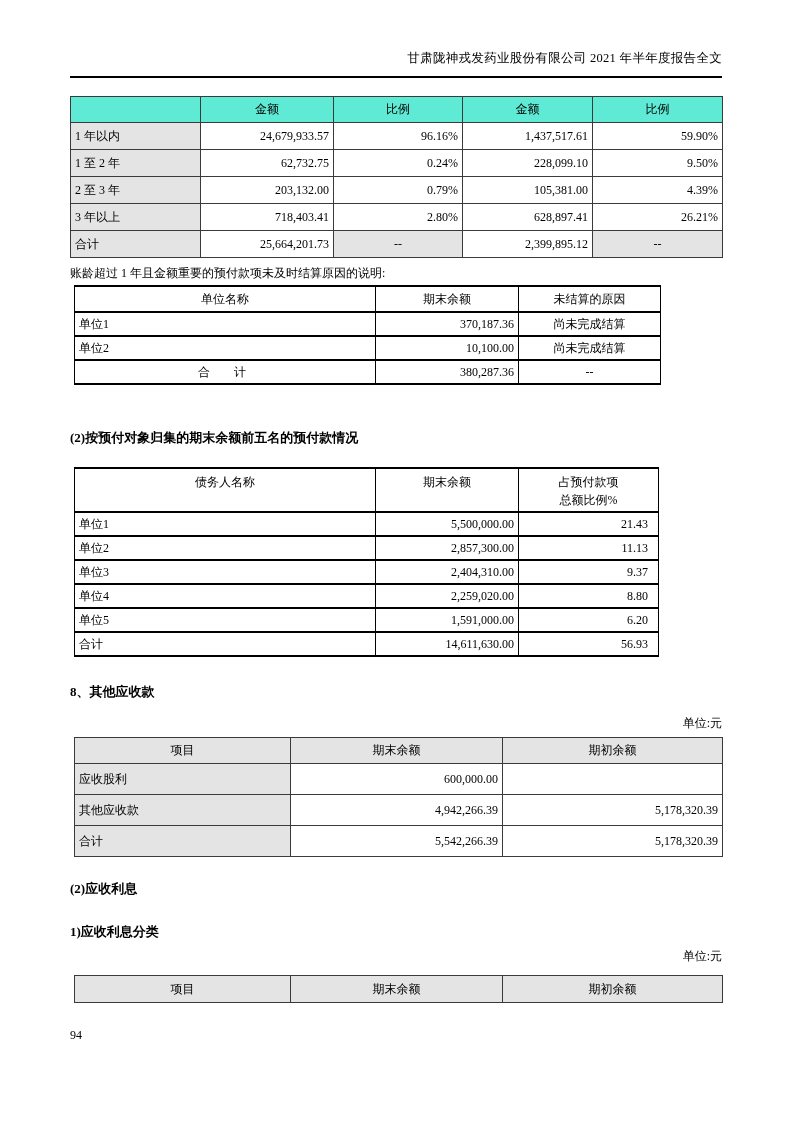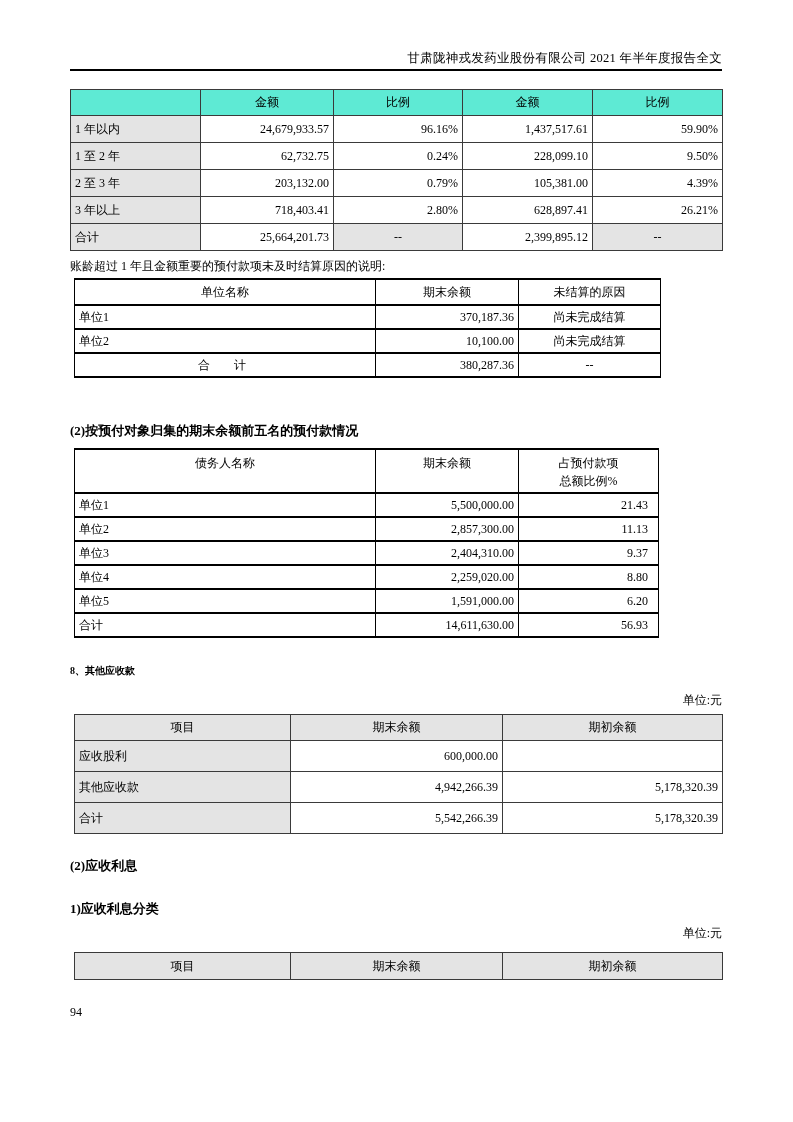--- a/index.html
+++ b/index.html
@@ -1,20 +1,20 @@
 <!DOCTYPE html>
 <html><head>
 <meta charset="utf-8">
 <style>
   html,body{margin:0;padding:0;background:#ffffff;}
   body{width:793px;height:1122px;font-family:"Liberation Serif","DejaVu Serif",serif;color:#000;}
   .page{box-sizing:border-box;width:793px;height:1122px;padding:50px 71px 0 70px;}
 
   
-  .doc-header{font-size:12.5px;text-align:right;padding-bottom:2px;border-bottom:2px solid #000;letter-spacing:.3px;}
+  .doc-header{font-size:12.5px;text-align:right;padding-bottom:9px;border-bottom:2px solid #000;letter-spacing:.3px;}
 
   
   table{border-collapse:collapse;table-layout:fixed;font-size:12px;}
   th{font-weight:normal;text-align:center;}
   td,th{overflow:hidden;white-space:nowrap;padding:0 4px;box-sizing:border-box;}
 
   
   .tbl1{width:652px;margin-top:18px;}
   .tbl1 td,.tbl1 th{border:1px solid #3a3a3a;height:27px;}
   .tbl1 th{background:#5eead4;height:26px;}
@@ -30,26 +30,26 @@
   .tbl2{width:586px;margin-left:4px;margin-top:3px;}
   .tbl2 td,.tbl2 th{border:1px solid #000;border-top-width:2px;border-bottom-width:2px;height:24px;}
   .tbl2 th{height:26px;}
   .tbl2 td:first-child{text-align:left;}
   .tbl2 td:nth-child(2){text-align:right;}
   .tbl2 td:nth-child(3){text-align:center;}
   .tbl2 tr:last-child td:first-child{text-align:center;letter-spacing:6px;}
 
   
   .sec{font-size:13px;font-weight:bold;margin-top:44px;}
-  .sec8{font-size:10px;font-weight:bold;margin-top:26px;}
+  .sec8{font-size:13px;font-weight:bold;margin-top:26px;}
   .sec1{font-size:13px;font-weight:bold;margin-top:23px;}
   .sec1b{font-size:13px;font-weight:bold;margin-top:25px;}
 
   
-  .tbl3{width:584px;margin-left:4px;margin-top:8px;padding-left:29px;}
+  .tbl3{width:584px;margin-left:4px;margin-top:20px;padding-left:29px;}
   .tbl3 td,.tbl3 th{border:1px solid #000;border-top-width:2px;border-bottom-width:2px;height:24px;}
   .tbl3 th{height:44px;vertical-align:top;padding-top:4px;white-space:pre-line;line-height:18px;}
   .tbl3 td:first-child{text-align:left;}
   .tbl3 td:nth-child(2){text-align:right;}
   .tbl3 td:nth-child(3){text-align:right;padding-right:10px;}
 
   
   .unit{font-size:12px;text-align:right;margin-top:14px;}
   .unit2{font-size:12px;text-align:right;margin-top:7px;}
 

